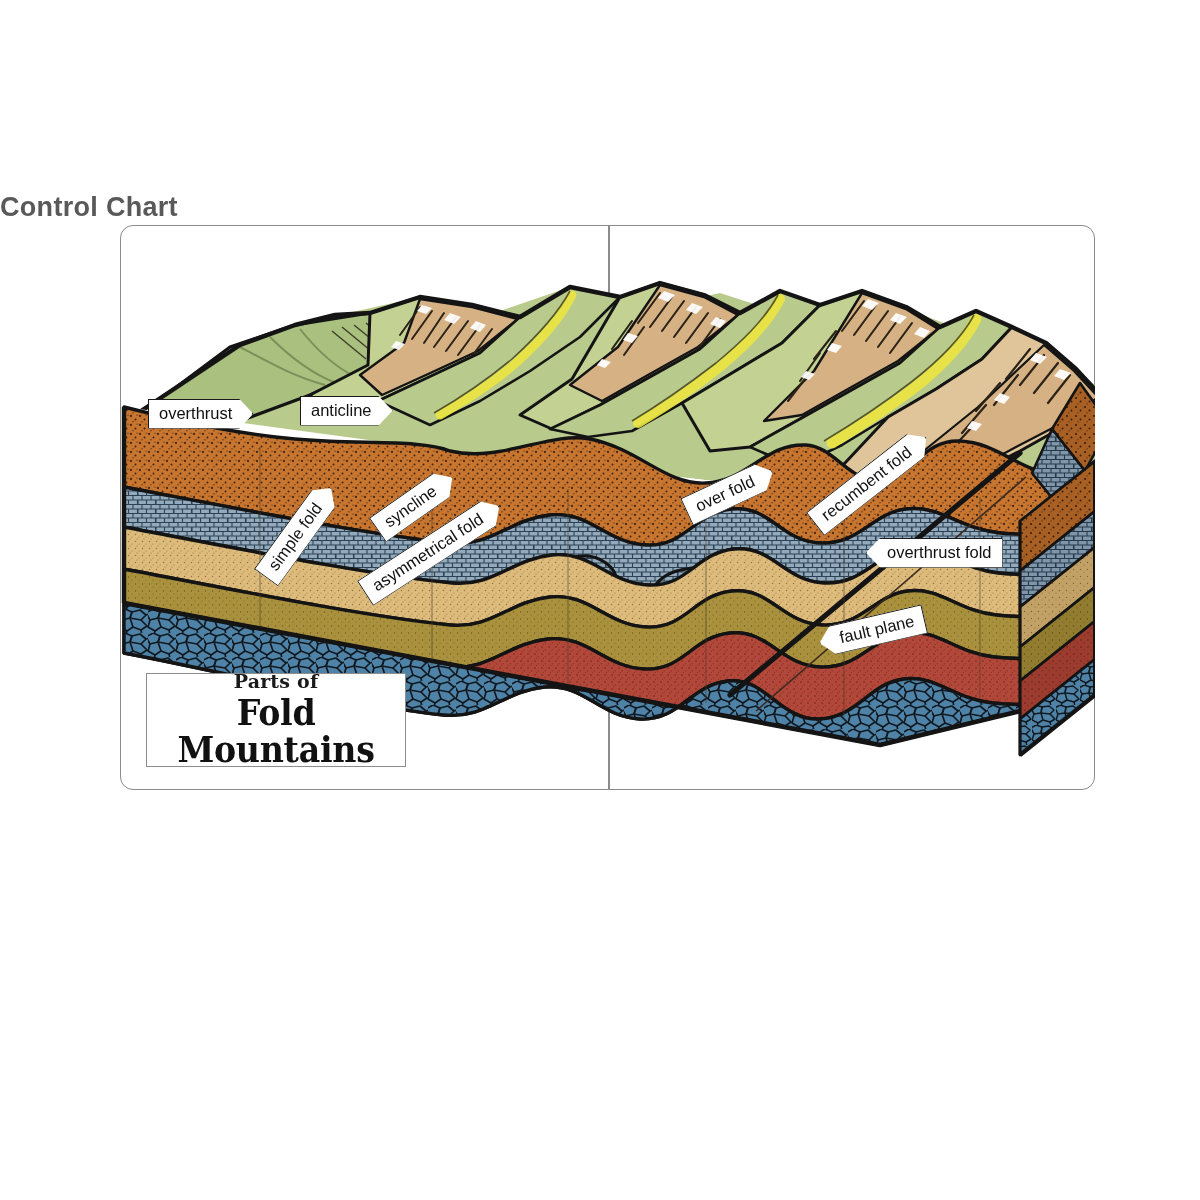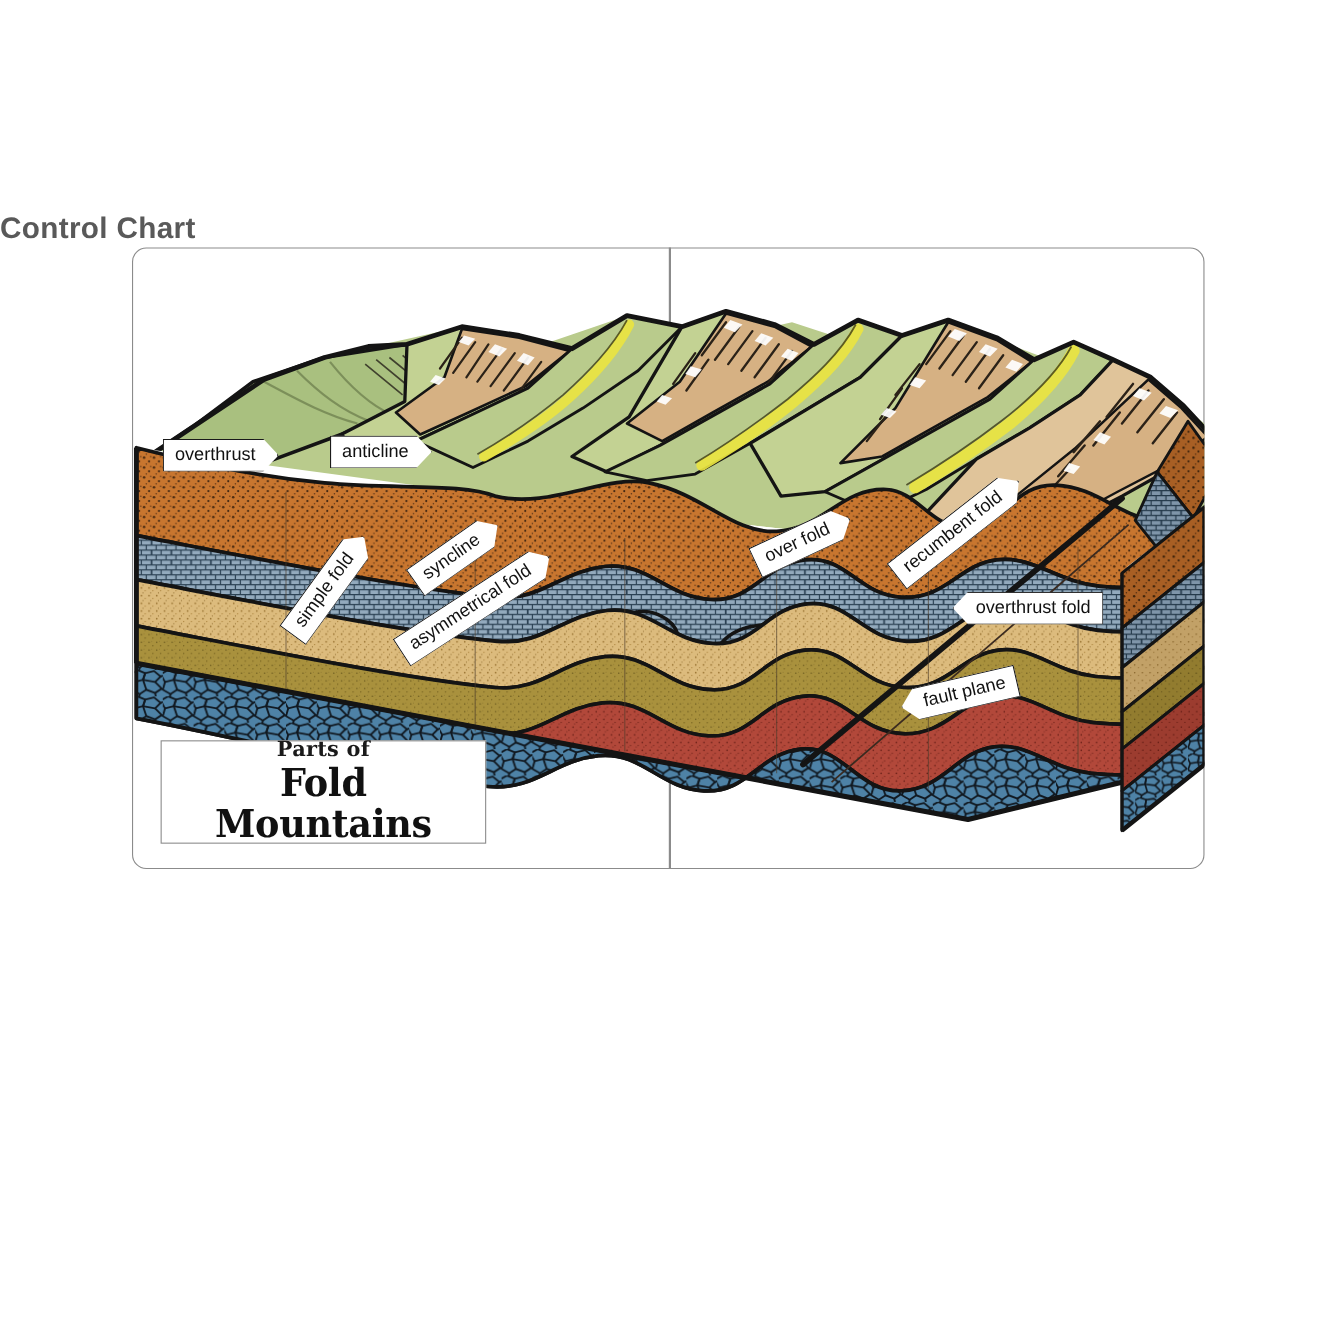--- a/index.html
+++ b/index.html
@@ -67,21 +67,21 @@
     height: 565px;
     overflow: hidden;
   }
   .illustration svg { display: block; }
 
   
   .caption-box {
     position: absolute;
     left: 146px;
     top: 673px;
-    width: 296px;
+    width: 260px;
     height: 94px;
     border: 1.8px solid #8c8c8c;
     background: #ffffff;
     box-sizing: border-box;
     text-align: center;
     display: flex;
     flex-direction: column;
     justify-content: center;
     align-items: center;
   }

